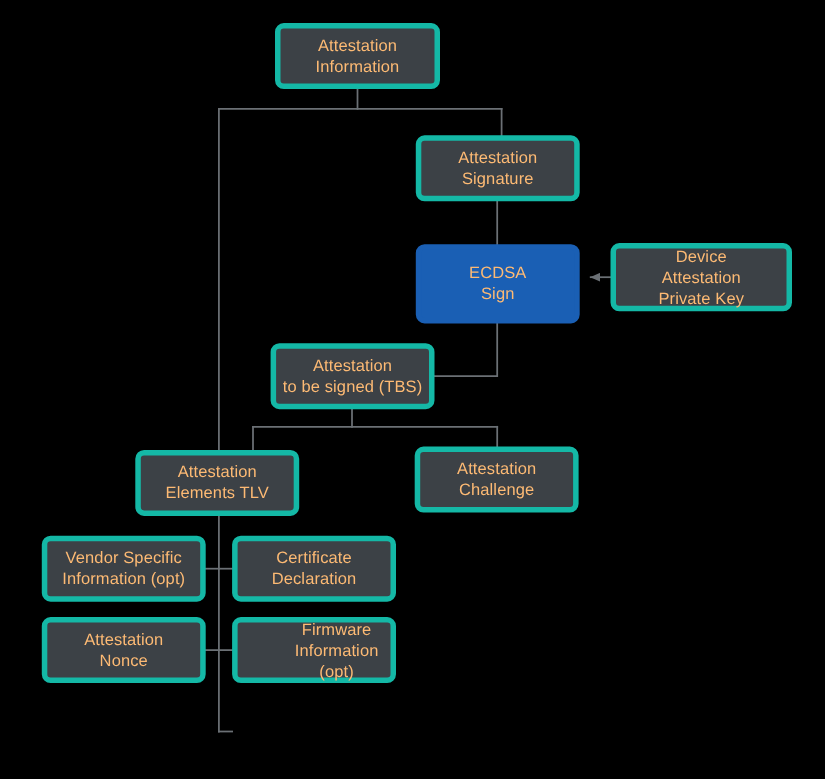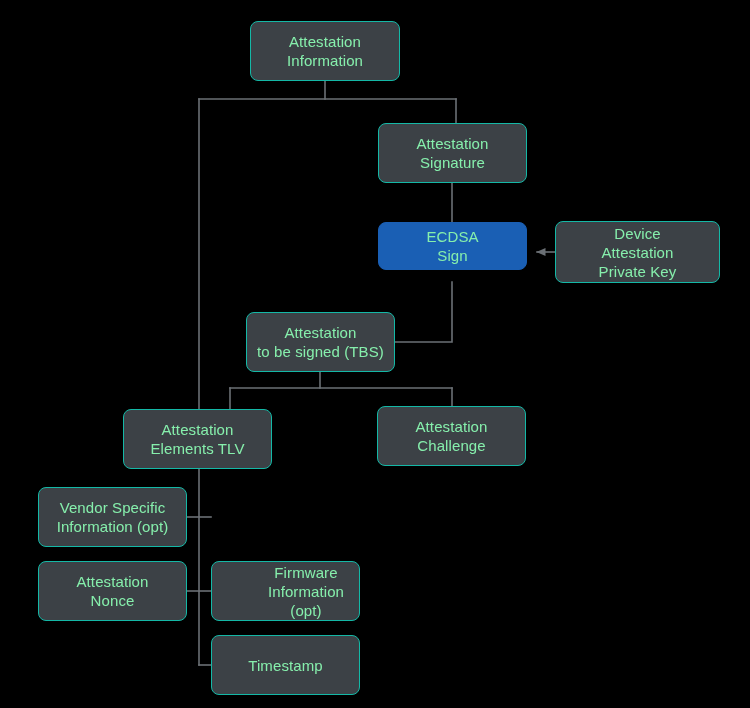--- a/index.html
+++ b/index.html
@@ -28,22 +28,22 @@
   }
   .node {
     position: absolute;
     box-sizing: border-box;
     display: flex;
     align-items: center;
     justify-content: center;
     text-align: center;
     border-radius: 8px;
     background: #3c4146;
-    border: 1px solid #14b8a6;
-    color: #86efac;
+    border: 5px solid #14b8a6;
+    color: #fdba74;
     font-size: 15px;
     line-height: 19px;
     font-weight: 400;
     letter-spacing: 0.1px;
     padding: 2px 6px;
     white-space: pre-line;
     z-index: 2;
   }
   .node.accent {
     background: #1a5fb4;
@@ -94,41 +94,42 @@
       <path d="M199,665 L211,665"></path>
     </g>
   </svg>
 
   <div class="node" style="left:250px; top:21px; width:150px; height:60px;">Attestation
 Information</div>
 
   <div class="node" style="left:378px; top:123px; width:149px; height:60px;">Attestation
 Signature</div>
 
-  <div class="node accent" style="left:378px; top:222px; width:149px; height:48px;">ECDSA
+  <div class="node accent" style="left:378px; top:222px; width:149px; height:72px;">ECDSA
 Sign</div>
 
   <div class="node" style="left:555px; top:221px; width:165px; height:62px;">Device
 Attestation
 Private Key</div>
 
   <div class="node" style="left:246px; top:312px; width:149px; height:60px;">Attestation
 to be signed (TBS)</div>
 
   <div class="node" style="left:123px; top:409px; width:149px; height:60px;">Attestation
 Elements TLV</div>
 
   <div class="node" style="left:377px; top:406px; width:149px; height:60px;">Attestation
 Challenge</div>
 
   <div class="node" style="left:38px; top:487px; width:149px; height:60px;">Vendor Specific
 Information (opt)</div>
 
+  <div class="node" style="left:211px; top:487px; width:149px; height:60px;">Certificate
+Declaration</div>
 
   <div class="node" style="left:38px; top:561px; width:149px; height:60px;">Attestation
 Nonce</div>
 
   <div class="node" style="left:211px; top:561px; width:149px; height:60px;padding-left:47px;">Firmware
 Information (opt)</div>
 
-  <div class="node" style="left:211px; top:635px; width:149px; height:60px;">Timestamp</div>
 
 </div>
 
 </body></html>

